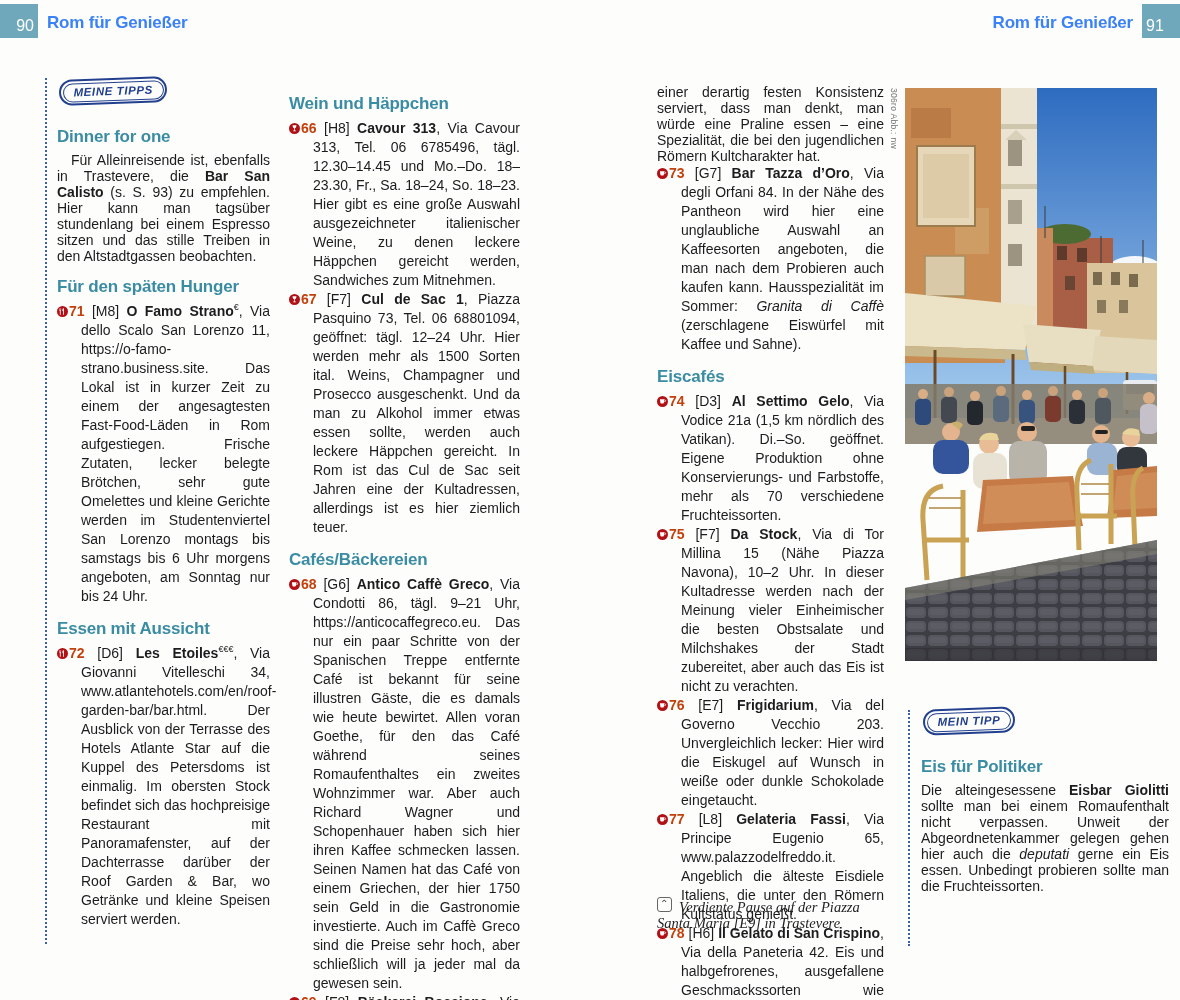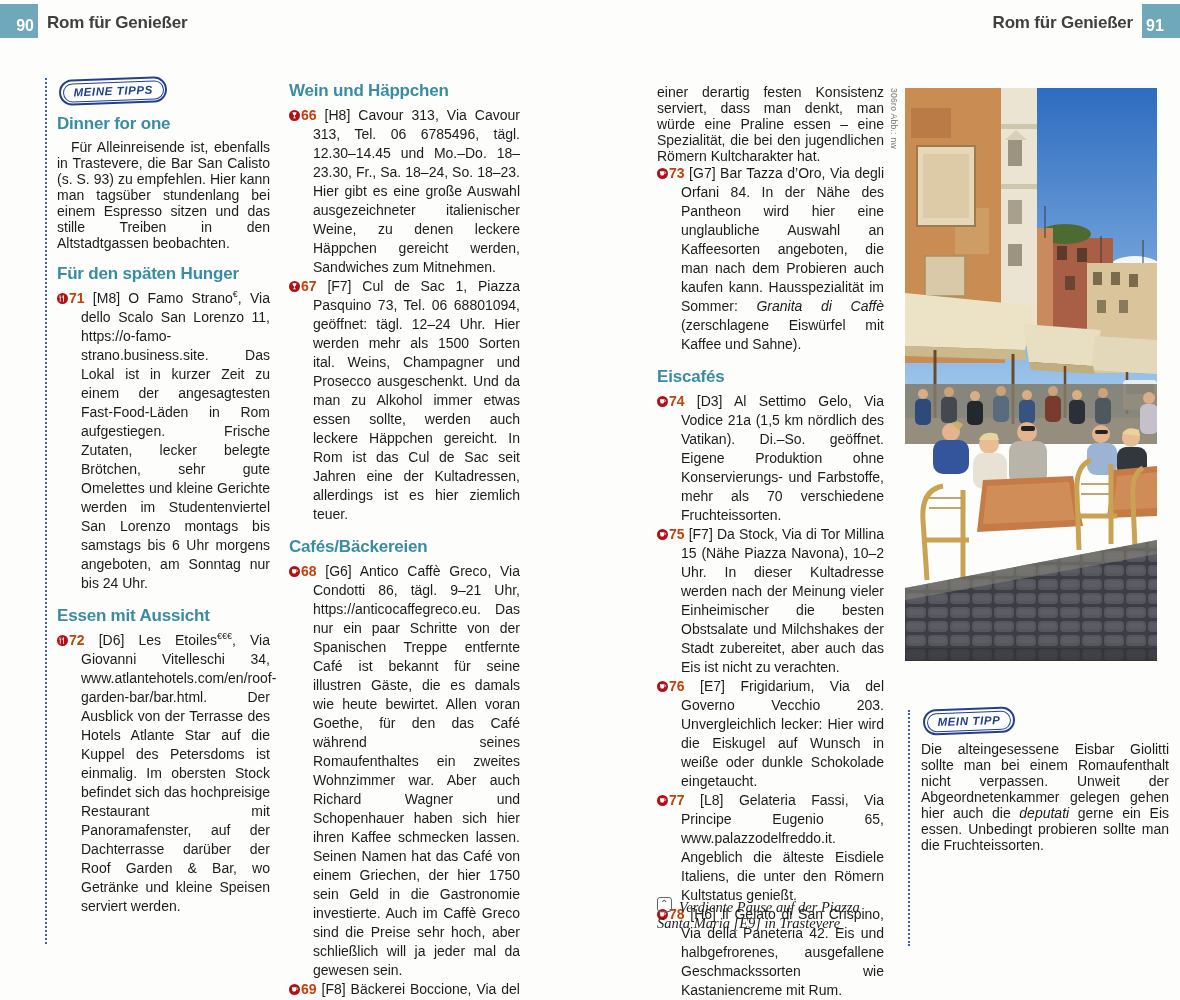--- a/index.html
+++ b/index.html
@@ -3,46 +3,46 @@
 <meta charset="utf-8">
 <style>
   html,body{margin:0;padding:0;}
   body{width:1180px;height:1000px;position:relative;background:#fdfdfc;
        font-family:"Liberation Sans",sans-serif;color:#1c1c1e;overflow:hidden;}
 
   
   .pagetab{position:absolute;top:4px;width:38px;height:34px;background:#6ea8ba;}
   .pagetab.left{left:0;}
   .pagetab.right{right:0;}
-  .pagenum{position:absolute;bottom:3px;font-size:16px;font-weight:bold;color:#fff;text-align:right;}
+  .pagenum{position:absolute;bottom:3px;font-size:16px;font-weight:normal;color:#fff;text-align:right;}
   .pagetab.left .pagenum{right:4px;}
   .pagetab.right .pagenum{left:4px;}
-  .runhead{position:absolute;top:13px;font-size:17px;font-weight:bold;color:#404040;letter-spacing:-0.2px;}
+  .runhead{position:absolute;top:13px;font-size:17px;font-weight:bold;color:#3b82f6;letter-spacing:-0.2px;}
   .runhead.left{left:47px;}
   .runhead.right{right:47px;}
 
   
   .dotline{position:absolute;width:0;border-left:2px dotted #3a61a8;}
   #dotline-left{left:45px;top:78px;height:866px;}
   #dotline-tip{left:908px;top:710px;height:236px;}
 
   
   .col{position:absolute;}
   #col-left{left:57px;top:78px;width:213px;}
   #col-middle{left:289px;top:78px;width:231px;}
   #col-right{left:657px;top:84px;width:227px;}
   #tip-box{left:921px;top:708px;width:248px;}
 
   .sec-heading{color:#3a8ca3;font-size:17px;font-weight:bold;margin:13px 0 5px;letter-spacing:-0.2px;}
-  .col .sec-heading:first-child{margin-top:3px;}
+  .col .sec-heading:first-child{margin-top:16px;}
   .body-para{font-size:14px;line-height:16px;margin:0;text-align:justify;}
   .body-para.indent{text-indent:14px;}
   .entry{font-size:14px;line-height:19px;margin:0;text-align:justify;padding-left:24px;text-indent:-24px;}
   .entry .num{color:#c2410c;font-weight:bold;}
-  .b{font-weight:normal;}
+  .b{font-weight:bold;}
   .i{font-style:italic;}
   sup{font-size:9px;line-height:0;}
   .entry-icon{display:inline-block;width:11px;height:11px;margin-right:1px;vertical-align:-1px;}
   .entry-icon svg{width:11px;height:11px;display:block;}
 
   
   .badge{display:inline-block;border:2px solid #23408e;border-radius:20px;padding:1.5px;
          transform:rotate(-2deg);margin:0 0 7px 2px;background:#fdfdfc;}
   .badge-inner{display:block;border:1.5px solid #23408e;border-radius:16px;padding:2px 10px 3px;
          font-weight:bold;font-style:italic;font-size:11.5px;letter-spacing:0.6px;color:#23408e;}
@@ -280,15 +280,16 @@
 
     <polygon points="0,500 252,452 252,573 0,573" fill="url(#cobbles)"></polygon>
     <polygon points="0,500 252,452 252,466 0,512" fill="#8a887c" opacity="0.55"></polygon>
     <rect x="0" y="560" width="252" height="13" fill="#2e2f34" opacity="0.6"></rect>
   </svg>
 </div>
 
 <div class="col" id="tip-box">
   <span class="badge"><span class="badge-inner">MEIN TIPP</span></span>
   <div>
+      <h3 class="sec-heading">Eis für Politiker</h3>
       <p class="body-para"><span>Die alteingesessene </span><span class="b">Eisbar Giolitti</span><span> sollte man bei einem Romaufenthalt nicht verpassen. Unweit der Abgeordnetenkammer gelegen gehen hier auch die </span><span class="i">deputati</span><span> gerne ein Eis essen. Unbedingt probieren sollte man die Fruchteissorten.</span></p>
     </div>
 </div>
 
 </body></html>

